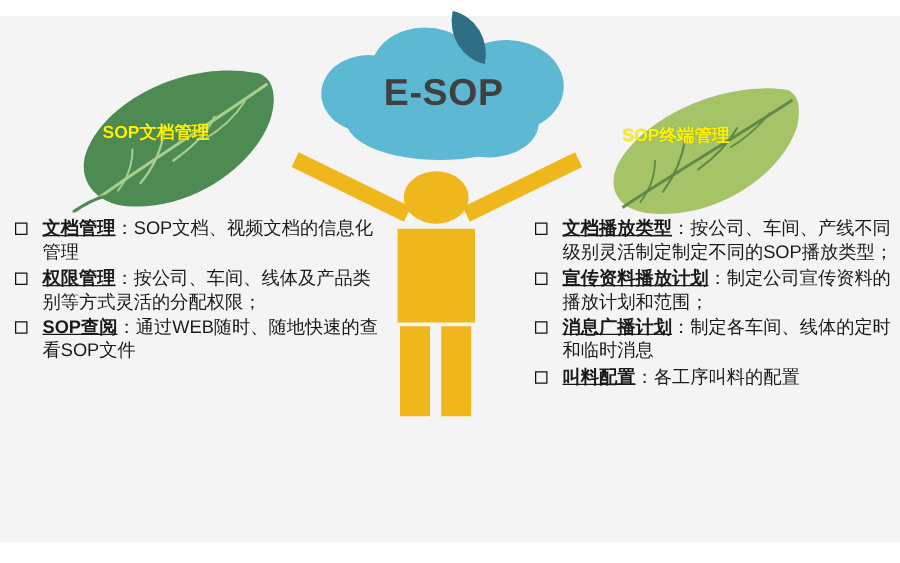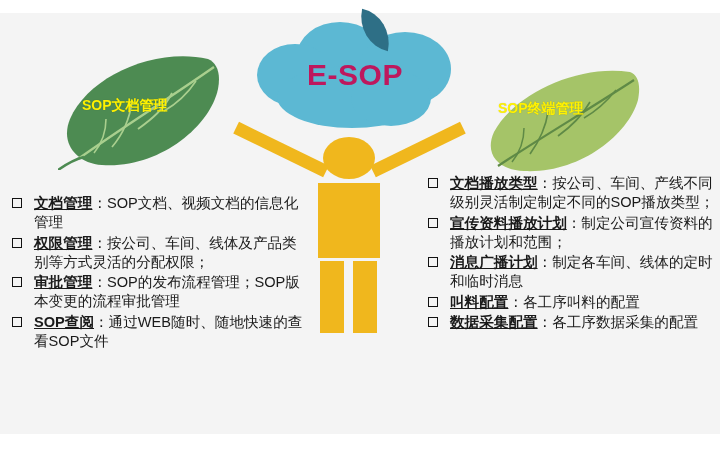--- a/index.html
+++ b/index.html
@@ -37,21 +37,21 @@
     position: absolute;
     background: #5cb8d3;
     border-radius: 50%;
   }
   #cloud-label {
     position: absolute;
     left: 0;
     top: 44px;
     width: 200px;
     text-align: center;
-    color: #be185d;
+    color: #404040;
     font-weight: bold;
     font-size: 30px;
     letter-spacing: 0.5px;
     z-index: 5;
     font-family: "Liberation Sans", sans-serif;
   }
   #cloud-leaf {
     position: absolute;
     left: 103px;
     top: -2px;
@@ -127,21 +127,21 @@
   #leaf-right-label { left: 18px; top: 30px; }
 
   
   .col {
     position: absolute;
     top: 174px;
     font-size: 14.6px;
     line-height: 1.32;
     color: #1a1a1a;
   }
-  #col-left { left: 8px; width: 300px; margin-top: 20px; }
+  #col-left { left: 8px; width: 300px; }
   #col-right { left: 424px; width: 292px; }
 
   .bullet-item {
     position: relative;
     padding-left: 26px;
     margin-bottom: 1px;
   }
   .bullet-box {
     position: absolute;
     left: 4px;
@@ -204,24 +204,22 @@
     <div class="fig" id="fig-arm-right"></div>
     <div class="fig" id="fig-head"></div>
     <div class="fig" id="fig-body"></div>
     <div class="fig" id="fig-leg-left"></div>
     <div class="fig" id="fig-leg-right"></div>
   </div>
 
   <div class="col" id="col-left">
       <div class="bullet-item"><span class="bullet-box"></span><span class="bi-term">文档管理</span><span>：</span><span class="bi-desc">SOP文档、视频文档的信息化管理</span></div>
       <div class="bullet-item"><span class="bullet-box"></span><span class="bi-term">权限管理</span><span>：</span><span class="bi-desc">按公司、车间、线体及产品类别等方式灵活的分配权限；</span></div>
-      <div class="bullet-item"><span class="bullet-box"></span><span class="bi-term">审批管理</span><span>：</span><span class="bi-desc">SOP的发布流程管理；SOP版本变更的流程审批管理</span></div>
       <div class="bullet-item"><span class="bullet-box"></span><span class="bi-term">SOP查阅</span><span>：</span><span class="bi-desc">通过WEB随时、随地快速的查看SOP文件</span></div>
     </div>
 
   <div class="col" id="col-right">
       <div class="bullet-item"><span class="bullet-box"></span><span class="bi-term">文档播放类型</span><span>：</span><span class="bi-desc">按公司、车间、产线不同级别灵活制定制定不同的SOP播放类型；</span></div>
       <div class="bullet-item"><span class="bullet-box"></span><span class="bi-term">宣传资料播放计划</span><span>：</span><span class="bi-desc">制定公司宣传资料的播放计划和范围；</span></div>
       <div class="bullet-item"><span class="bullet-box"></span><span class="bi-term">消息广播计划</span><span>：</span><span class="bi-desc">制定各车间、线体的定时和临时消息</span></div>
       <div class="bullet-item"><span class="bullet-box"></span><span class="bi-term">叫料配置</span><span>：</span><span class="bi-desc">各工序叫料的配置</span></div>
-      <div class="bullet-item"><span class="bullet-box"></span><span class="bi-term">数据采集配置</span><span>：</span><span class="bi-desc">各工序数据采集的配置</span></div>
     </div>
 </div>
 
 </body></html>

